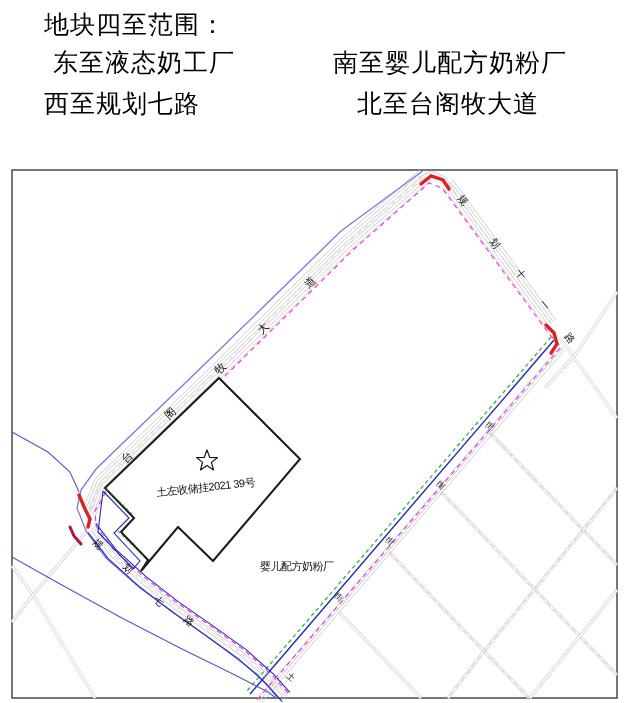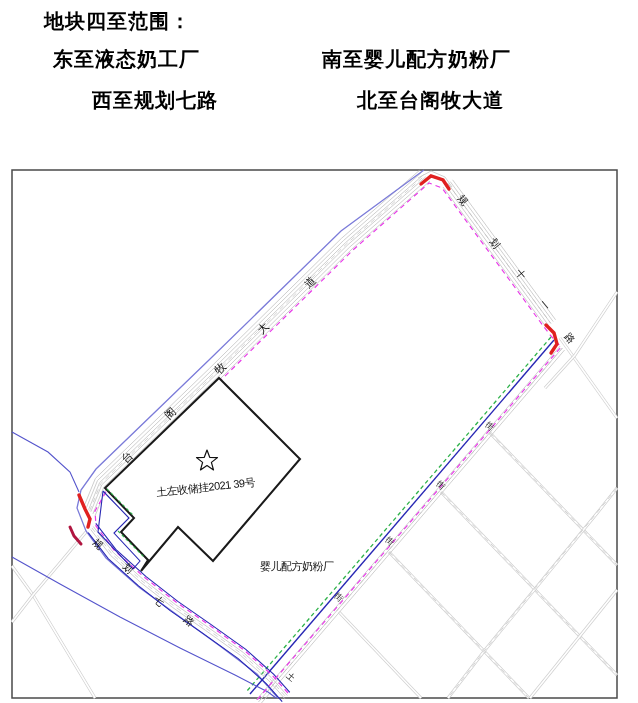--- a/index.html
+++ b/index.html
@@ -1,20 +1,20 @@
 <!DOCTYPE html>
 <html style="--magenta-dashed: #e83ae8; --light-blue: #7b7bd9; --dark-blue: #2828b4; --green-dashed: #2fb24a; --red: #e02020; --dark-red: #b01540; --road-gray: #c9c9c9; --parcel-black: #1a1a1a; --border: #4a4a4a;"><head>
 <meta charset="utf-8">
 <style>
   html,body{margin:0;padding:0;}
   body{
     width:638px;height:703px;position:relative;background:#ffffff;
     font-family:"Liberation Sans","DejaVu Sans",sans-serif;overflow:hidden;
   }
-  .hdr{position:absolute;color:#000;font-weight:bold;font-size:20px;letter-spacing:1px;white-space:nowrap;}
+  .hdr{position:absolute;color:#000;font-weight:normal;font-size:25px;letter-spacing:1px;white-space:nowrap;}
   #map-svg{position:absolute;left:0;top:0;}
   .road-gray{fill:none;stroke:var(--road-gray,#c9c9c9);stroke-width:0.9;}
   .road-thin{fill:none;stroke:#cfcfcf;stroke-width:3;}
   .road-thin-core{fill:none;stroke:#ffffff;stroke-width:1.6;}
   .road-dash{fill:none;stroke:#c0c0c0;stroke-width:0.7;stroke-dasharray:5 4;}
   .blue-light{fill:none;stroke:var(--light-blue,#7b7bd9);stroke-width:1.3;}
   .blue-dark{fill:none;stroke:var(--dark-blue,#2828b4);stroke-width:1.4;}
   .green-dash{fill:none;stroke:var(--green-dashed,#2fb24a);stroke-width:1.3;stroke-dasharray:4 3;}
   .magenta-dash{fill:none;stroke:var(--magenta-dashed,#e83ae8);stroke-width:1.2;stroke-dasharray:5 4;}
   .red-seg{fill:none;stroke:var(--red,#e02020);stroke-width:3.4;stroke-linecap:round;}
@@ -24,22 +24,22 @@
   .road-char{font-family:"Liberation Sans","DejaVu Sans",sans-serif;font-size:11px;fill:#111;text-anchor:middle;dominant-baseline:central;}
   .road-char-sm{font-size:8.5px;}
   .map-label{font-family:"Liberation Sans","DejaVu Sans",sans-serif;font-size:11px;fill:#111;letter-spacing:-0.5px;}
   .star{fill:#ffffff;stroke:#111;stroke-width:1.2;stroke-linejoin:round;}
 </style>
 </head>
 <body>
 
 <div class="hdr" style="left:44px;top:8px;">地块四至范围：</div>
 <div class="hdr" style="left:53px;top:46px;">东至液态奶工厂</div>
-<div class="hdr" style="left:322px;top:46px;">南至婴儿配方奶粉厂</div>
-<div class="hdr" style="left:44px;top:87px;margin-left:48px;">西至规划七路</div>
+<div class="hdr" style="left:333px;top:46px;">南至婴儿配方奶粉厂</div>
+<div class="hdr" style="left:44px;top:87px;">西至规划七路</div>
 <div class="hdr" style="left:333px;top:87px;margin-left:24px;">北至台阁牧大道</div>
 
 <svg id="map-svg" width="638" height="703" viewBox="0 0 638 703">
 
   <defs>
     <polyline id="nwroad-line" points="95,516 106,489 220,379 352,249 430,181"></polyline>
     <polyline id="neroad-line" points="443,187 546,327"></polyline>
     <polyline id="q0-line" points="558,344 254,698"></polyline>
     <polyline id="r7-line" points="92,528 112,554 142,581 174,606 207,629 242,654 270,679 286,697"></polyline>
   </defs>

